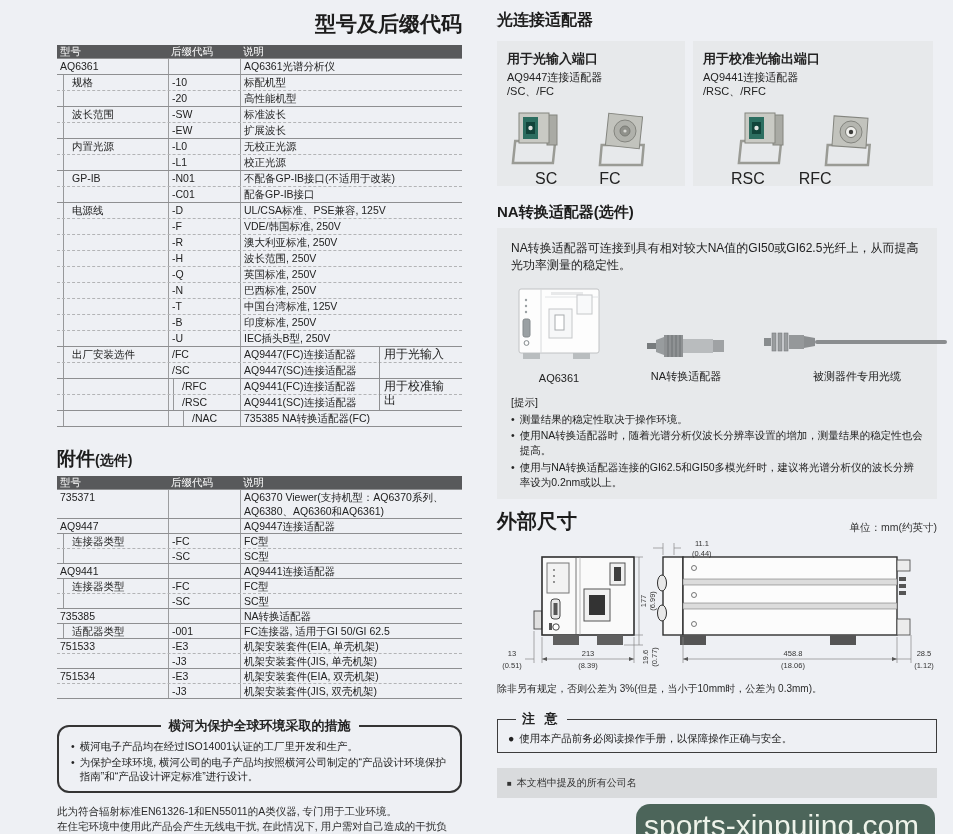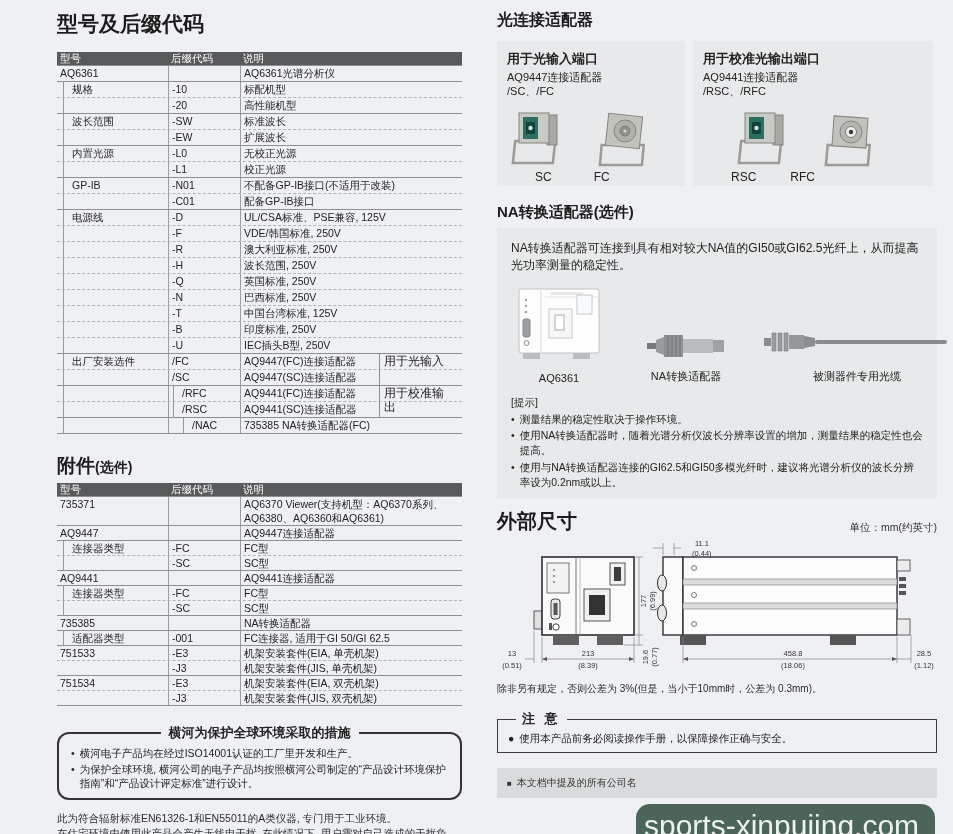--- a/index.html
+++ b/index.html
@@ -3,21 +3,21 @@
 <meta charset="utf-8">
 <style>
   html,body{margin:0;padding:0;background:#e9ebef;}
   #page{position:relative;width:953px;height:834px;background:#eef0f4;overflow:hidden;
         font-family:"Liberation Sans","DejaVu Sans",sans-serif;color:#222;}
   
   #left-col{position:absolute;left:57px;top:10px;width:405px;}
   #right-col{position:absolute;left:497px;top:10px;width:440px;}
   
   h2{margin:0;padding:0;color:#1c1c1c;}
-  .h-main{font-size:21px;font-weight:bold;margin:0 0 14px 0;}
+  .h-main{font-size:21px;font-weight:bold;margin:0 0 7px 0;text-align:right;}
   .h-acc{font-size:19px;font-weight:bold;margin:19px 0 4px 0;}
   .h-acc .sub{font-size:14px;}
   .h-right{font-size:16px;font-weight:bold;margin:0 0 10px 0;}
   .h-na{font-size:15px;font-weight:bold;margin:17px 0 6px 0;}
   .h-dim{font-size:20px;font-weight:bold;}
   
   .tbl{position:relative;border-bottom:1px solid #8e8f91;}
   .t-head{display:flex;height:13px;background:#58595b;color:#fff;font-size:10.5px;line-height:13px;}
   .t-hc{padding:0 3px;box-sizing:border-box;}
   .col0{width:111px;}.col1{width:60px;}.col2{flex:1;margin-left:12px;}
@@ -40,21 +40,21 @@
   .bullet-line{display:flex;font-size:10.5px;line-height:1.35;margin-top:2px;}
   .bullet-line .b{margin-right:5px;flex:none;}
   .foot-lines{font-size:10.5px;line-height:1.45;margin-top:11px;color:#2b2b2b;}
   
   .adapter-row{display:flex;gap:8px;}
   .abox{background:#e7e9eb;box-sizing:border-box;padding:9px 10px 8px 10px;height:145px;}
   .abox.b1{width:188px;}.abox.b2{width:240px;}
   .abox .bt{font-size:13px;font-weight:bold;margin-bottom:3px;}
   .abox .bs{font-size:11px;line-height:1.25;}
   .ph-row{margin-top:4px;height:64px;display:flex;align-items:flex-end;gap:10px;}
-  .lab-row{display:flex;font-size:12px;margin-top:3px;text-align:right;}
+  .lab-row{display:flex;font-size:16px;margin-top:3px;text-align:right;}
   
   .na-box{background:#e7e9eb;box-sizing:border-box;padding:12px 14px 10px 14px;margin-top:2px;}
   .na-desc{font-size:12px;line-height:1.45;margin:0 0 10px 0;}
   .na-figs{display:flex;align-items:flex-end;gap:14px;}
   .fig{display:flex;flex-direction:column;align-items:center;}
   .fig .cap{font-size:11px;margin-top:7px;}
   .na-tip-title{font-size:10.5px;margin:12px 0 2px 0;}
   .na-tips .bullet-line{font-size:10.5px;line-height:1.4;}
   
   .dim-head{display:flex;justify-content:space-between;align-items:flex-end;margin-top:9px;}

